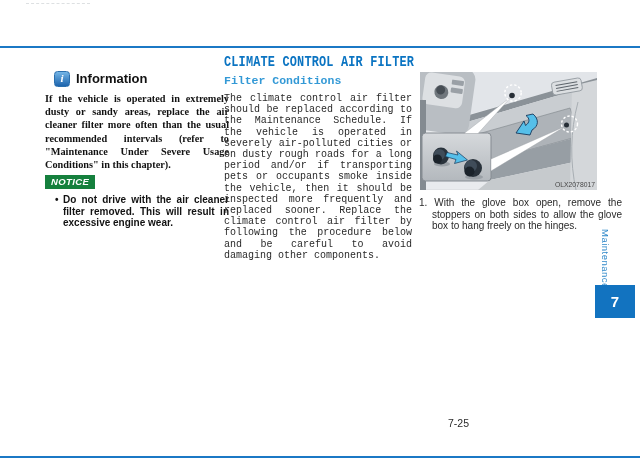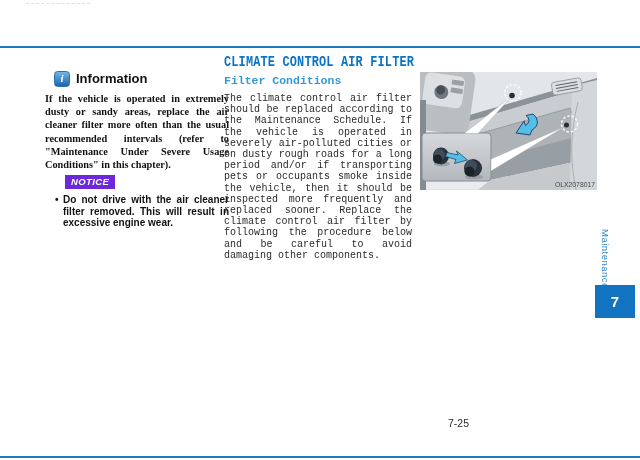--- a/index.html
+++ b/index.html
@@ -13,22 +13,22 @@
   
   .left-col{position:absolute;left:45px;top:71px;width:184px;}
   .info-header{display:flex;align-items:center;gap:6px;margin-left:9px;height:15px;}
   .info-icon{width:14px;height:14px;border-radius:3.5px;flex:0 0 auto;
              background:linear-gradient(#74b5e6,#1c64ad);border:0.5px solid #2a6fae;
              color:#fff;font-family:"Liberation Serif","DejaVu Serif",serif;
              font-style:italic;font-weight:bold;font-size:11px;line-height:13px;text-align:center;}
   .info-title{font-size:13px;font-weight:bold;color:#111;}
   .info-body{margin-top:6px;font-family:"Liberation Serif","DejaVu Serif",serif;
              font-weight:bold;font-size:10.3px;line-height:13.2px;text-align:justify;color:#121212;}
-  .notice-badge{display:inline-block;margin-top:3px;padding:1px 6px 2px 6px;background:#6d28d9;
-                color:#fff;font-style:italic;font-weight:bold;font-size:9.5px;letter-spacing:.4px;margin-left:20px;}
+  .notice-badge{display:inline-block;margin-top:3px;padding:1px 6px 2px 6px;background:#15803d;
+                color:#fff;font-style:italic;font-weight:bold;font-size:9.5px;letter-spacing:.4px;}
   .notice-list{margin:5px 0 0 0;padding:0 0 0 18px;list-style:none;}
   .notice-list li{position:relative;font-weight:bold;font-size:10px;line-height:11.6px;
                   text-align:justify;color:#121212;margin-bottom:2px;}
   .notice-list li::before{content:"•";position:absolute;left:-8px;top:0;}
 
   
   .right-col{position:absolute;left:224px;top:55px;width:188px;font-family:Liberation Mono, monospace;}
   .main-title{font-size:14px;font-weight:bold;color:#0b74c2;white-space:nowrap;
               transform:scaleX(0.85);transform-origin:left center;letter-spacing:.2px;line-height:15px;}
   .sub-title{margin-top:4px;font-size:11.5px;font-weight:bold;color:#3399d6;line-height:13px;}
@@ -131,18 +131,19 @@
       <circle cx="92" cy="23.5" r="2.8" fill="#262e36"></circle>
       <circle cx="149.5" cy="52" r="8" fill="none" stroke="#ffffff" stroke-width="1.4" stroke-dasharray="2.4,2"></circle>
       <circle cx="146.5" cy="53" r="2.5" fill="#262e36"></circle>
 
       <path d="M113,42 C119,47 119,54 112,58 L110,63 L96,61 L104,49 L105.5,53.5 C110,50.5 110,46.5 106,43.5 Z" fill="#56bfe9" stroke="#16395c" stroke-width="0.9" stroke-linejoin="round"></path>
 
       <text x="175" y="115" text-anchor="end" font-size="6.8" fill="#474747" font-family="Liberation Sans, DejaVu Sans, sans-serif">OLX2078017</text>
     </svg>
   </div>
 
+  <div class="caption"><span>1.</span>&nbsp;<span>With the glove box open, remove the stoppers on both sides to allow the glove box to hang freely on the hinges.</span></div>
 
   <div class="side-label">Maintenance</div>
   <div class="chapter-tab">7</div>
   <div class="page-number">7-25</div>
 
 </div>
 
 </body></html>

